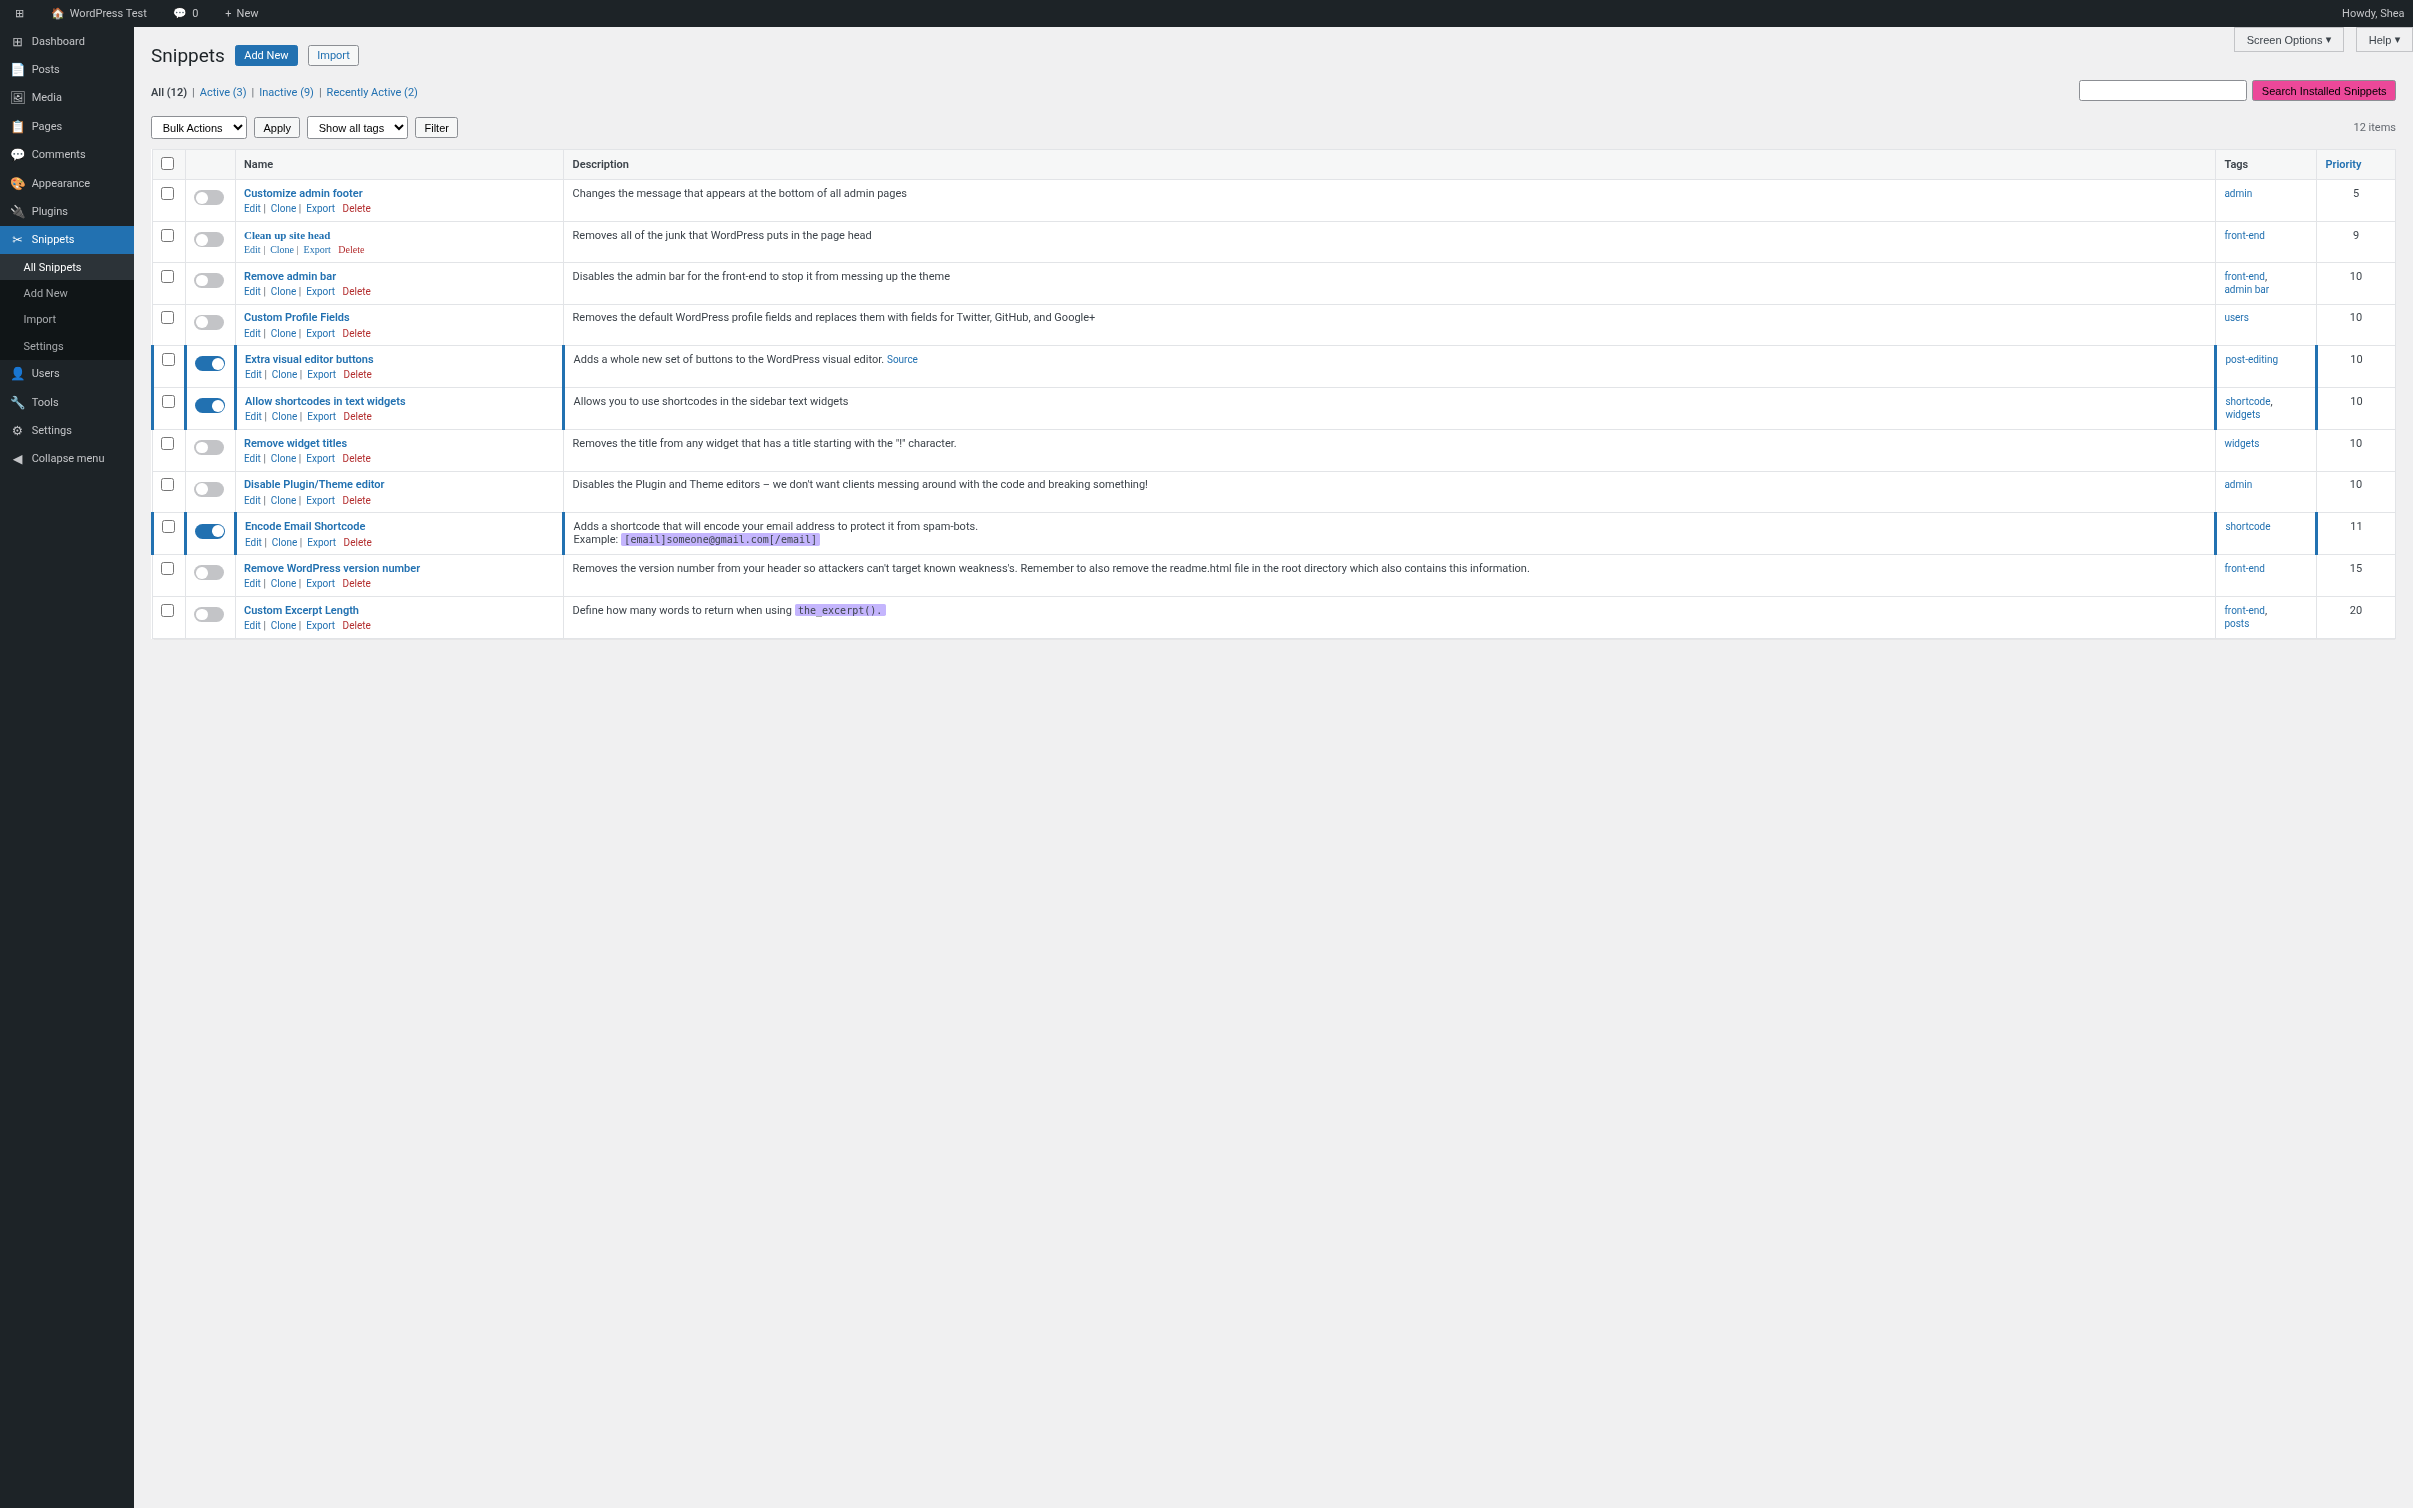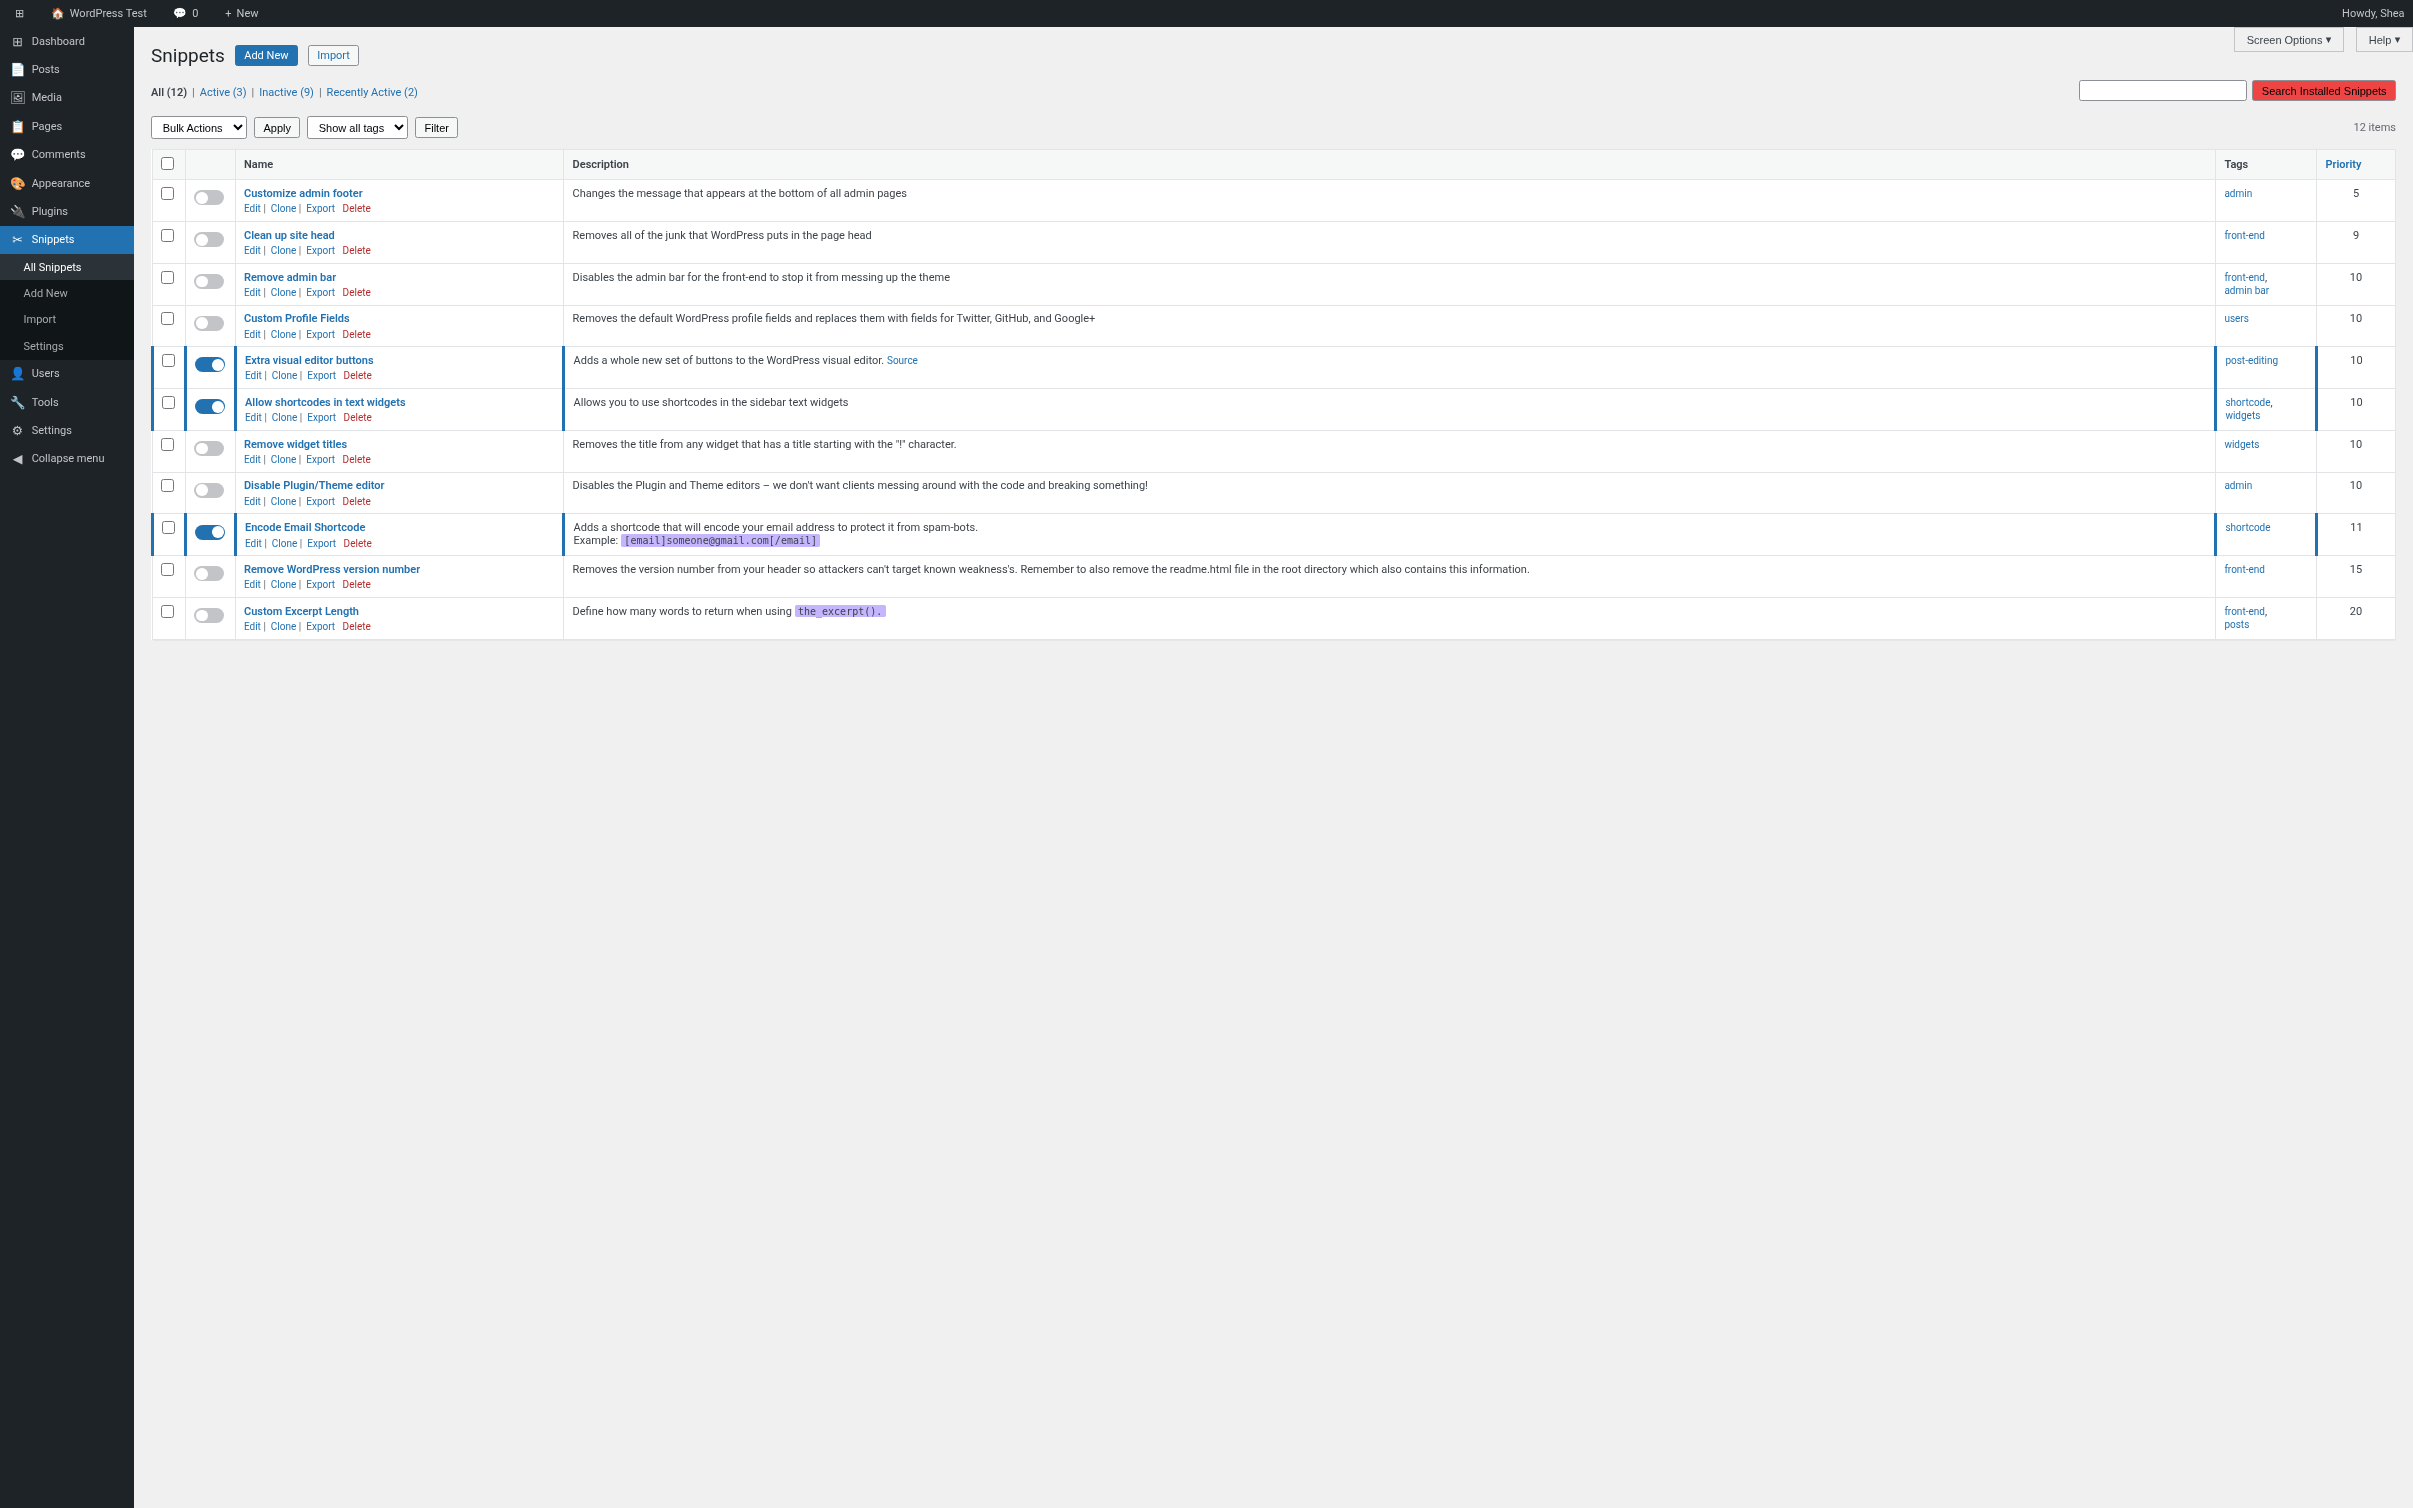--- a/index.html
+++ b/index.html
@@ -64,21 +64,21 @@
     }
 
     
     .search-area { display: flex; align-items: center; gap: 5px; margin-bottom: 10px; justify-content: flex-end; }
     .search-input {
       border: 0.8px solid #8c8f94; border-radius: 2.5px; padding: 3.4px 6.7px;
       font-size: 11px; width: 168px;
     }
     .search-btn {
       padding: 3.4px 8.4px; border: 0.8px solid #8c8f94; border-radius: 2.5px;
-      background: #ef4444; font-size: 11px; cursor: pointer;
+      background: #ec4899; font-size: 11px; cursor: pointer;
     }
 
     
     .snippets-table { width: 100%; border-collapse: collapse; background: #fff; box-shadow: 0 0.8px 0.8px rgba(0,0,0,.04); }
     .snippets-table th {
       background: #f6f7f7; border: 0.8px solid #e2e4e7; padding: 6.7px 8.4px;
       text-align: left; font-weight: 600; color: #3c434a; font-size: 11px;
     }
     .snippets-table th.sortable { color: #2271b1; cursor: pointer; }
     .snippets-table td { border: 0.8px solid #e2e4e7; padding: 6.7px 8.4px; vertical-align: top; }
@@ -313,21 +313,21 @@
           <tr>
             <td><input type="checkbox" style=""></td>
             <td>
     <div class="toggle-wrap">
       <label class="toggle">
         <input type="checkbox" style="">
         <span class="toggle-slider"></span>
       </label>
     </div>
   </td>
-            <td style="min-width: 134px;">
+            <td style="min-width: 134px; font-family: Liberation Serif, serif;">
     <span class="snippet-name">Clean up site head</span>
     <div class="snippet-actions">
       <a>Edit</a><span class="sep">|</span>
       <a>Clone</a><span class="sep">|</span>
       <a>Export</a><span class="sep"> </span>
       <a class="delete">Delete</a>
     </div>
   </td>
             <td><span>Removes all of the junk that WordPress puts in the page head</span></td>
             <td><a class="tag-link">front-end</a></td>

